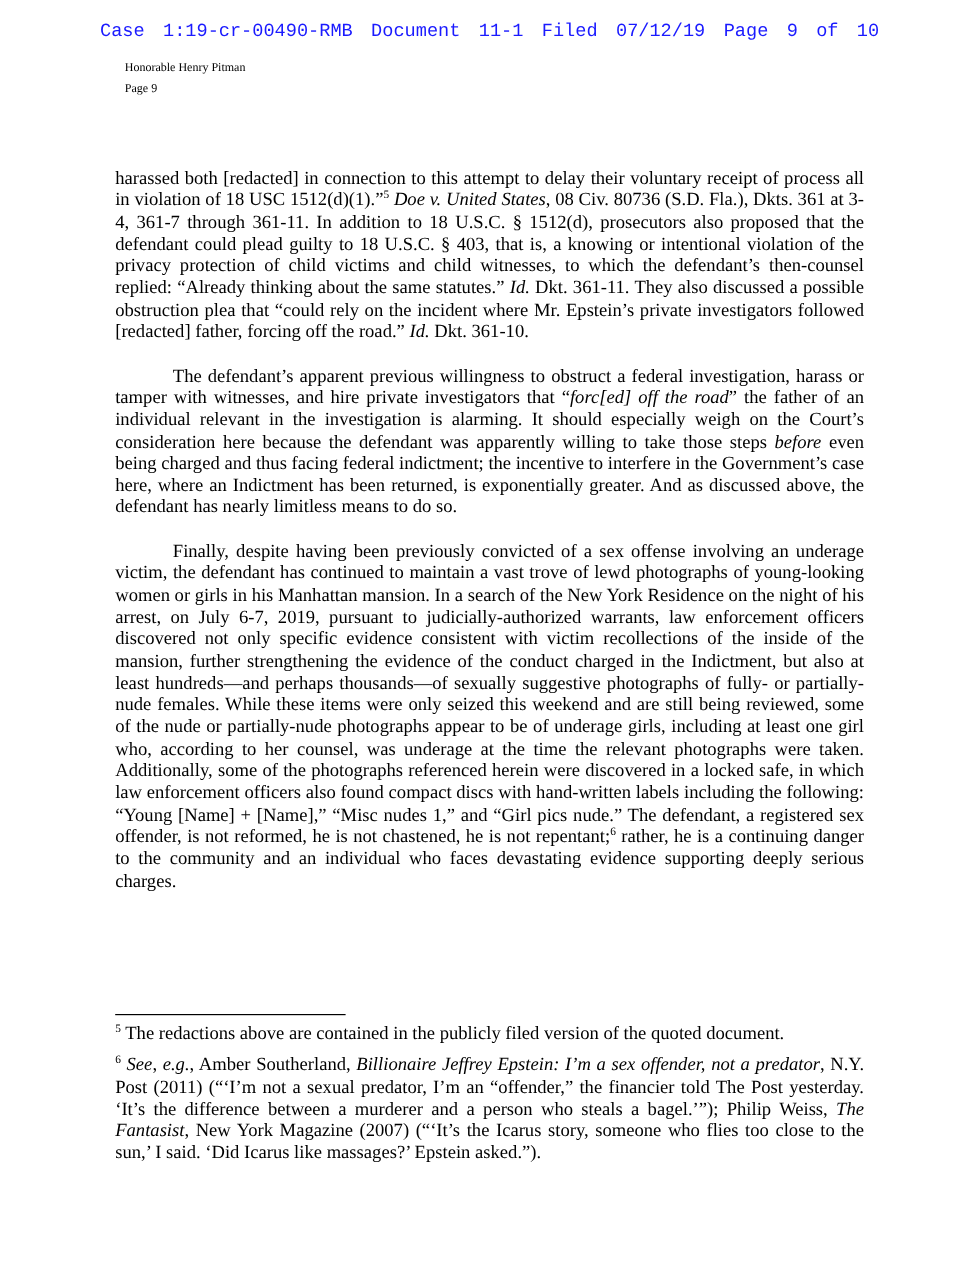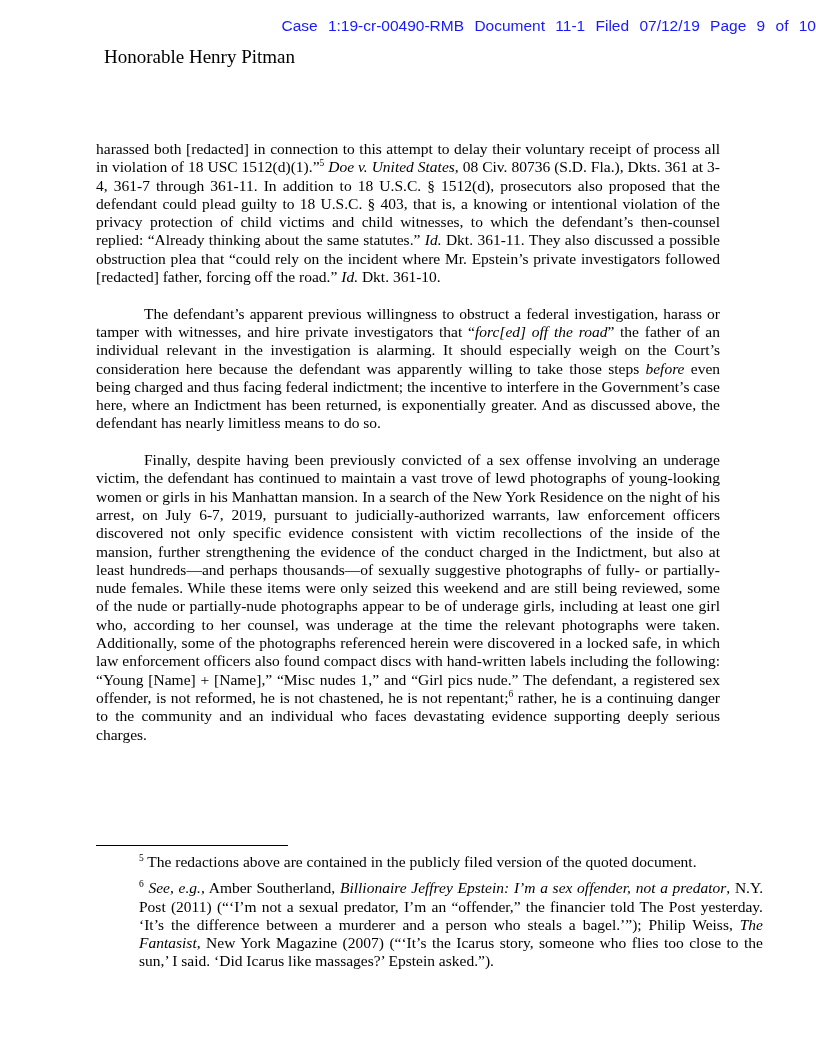--- a/index.html
+++ b/index.html
@@ -1,41 +1,42 @@
 <!DOCTYPE html>
 <html><head>
   <meta charset="utf-8">
   <style>
     html, body { margin: 0; padding: 0; background: #ffffff; }
     body { width: 816px; height: 1056px; position: relative; overflow: hidden;
            font-family: "Liberation Serif", serif; color: #000; }
-    .stamp { position: absolute; top: 17px; left: 0; width: 816px; text-align: right;
-             font-family: Liberation Sans, sans-serif; font-size: 15.5px; color: #1a1aff; letter-spacing: 0; word-spacing: 6px; }
-    .header { position: absolute; top: 48px; left: 104px; font-size: 19px; line-height: 18.4px; }
+    .stamp { position: absolute; top: 17px; left: 0; width: 816px; text-align: center;
+             font-family: Liberation Mono, monospace; font-size: 15.5px; color: #1a1aff; letter-spacing: 0; word-spacing: 6px; }
+    .header { position: absolute; top: 48px; left: 104px; font-size: 10px; line-height: 18.4px; }
     .body-text { position: absolute; top: 140px; left: 96px; width: 624px; font-size: 15.5px; line-height: 18.3px; text-align: justify; }
     .body-text p { margin: 0 0 18.3px 0; }
     .body-text p.indent { text-indent: 48px; }
     sup { font-size: 9.5px; line-height: 0; vertical-align: 6px; }
     .fn-rule { position: absolute; top: 845px; left: 96px; width: 192px; height: 0; border-top: 1px solid #000; }
-    .footnotes { position: absolute; top: 853px; left: 96px; width: 624px; font-size: 15.5px; line-height: 18.3px; text-align: justify; margin-left: 43px; }
+    .footnotes { position: absolute; top: 853px; left: 96px; width: 624px; font-size: 15.5px; line-height: 18.3px; text-align: justify; }
     .footnotes p { margin: 0 0 8px 0; }
     i { }
   </style>
 </head>
 <body>
 
 <div class="stamp">
   <span>Case 1:19-cr-00490-RMB</span>
   <span>Document 11-1</span>
   <span>Filed 07/12/19</span>
   <span>Page 9 of 10</span>
 </div>
 
 <div class="header">
   <div>Honorable Henry Pitman</div>
+  <div>Page 9</div>
 </div>
 
 <div class="body-text">
   <p><span>harassed both [redacted] in connection to this attempt to delay their voluntary receipt of process all in violation of 18 USC 1512(d)(1).”</span><sup>5</sup><span> </span> <i>Doe v. United States</i><span>, 08 Civ. 80736 (S.D. Fla.), Dkts. 361 at 3-4, 361-7 through 361-11.  In addition to 18 U.S.C. § 1512(d), prosecutors also proposed that the defendant could plead guilty to 18 U.S.C. § 403, that is, a knowing or intentional violation of the privacy protection of child victims and child witnesses, to which the defendant’s then-counsel replied: “Already thinking about the same statutes.”  </span><i>Id.</i><span> Dkt. 361-11.  They also discussed a possible obstruction plea that “could rely on the incident where Mr. Epstein’s private investigators followed [redacted] father, forcing off the road.”  </span><i>Id.</i><span> Dkt. 361-10.</span></p>
 
   <p class="indent"><span>The defendant’s apparent previous willingness to obstruct a federal investigation, harass or tamper with witnesses, and hire private investigators that “</span><i>forc[ed] off the road</i><span>” the father of an individual relevant in the investigation is alarming.  It should especially weigh on the Court’s consideration here because the defendant was apparently willing to take those steps </span><i>before</i><span> even being charged and thus facing federal indictment; the incentive to interfere in the Government’s case here, where an Indictment has been returned, is exponentially greater.  And as discussed above, the defendant has nearly limitless means to do so.</span></p>
 
   <p class="indent"><span>Finally, despite having been previously convicted of a sex offense involving an underage victim, the defendant has continued to maintain a vast trove of lewd photographs of young-looking women or girls in his Manhattan mansion.  In a search of the New York Residence on the night of his arrest, on July 6-7, 2019, pursuant to judicially-authorized warrants, law enforcement officers discovered not only specific evidence consistent with victim recollections of the inside of the mansion, further strengthening the evidence of the conduct charged in the Indictment, but also at least hundreds—and perhaps thousands—of sexually suggestive photographs of fully- or partially-nude females.  While these items were only seized this weekend and are still being reviewed, some of the nude or partially-nude photographs appear to be of underage girls, including at least one girl who, according to her counsel, was underage at the time the relevant photographs were taken.  Additionally, some of the photographs referenced herein were discovered in a locked safe, in which law enforcement officers also found compact discs with hand-written labels including the following: “Young [Name] + [Name],” “Misc nudes 1,” and “Girl pics nude.”  The defendant, a registered sex offender, is not reformed, he is not chastened, he is not repentant;</span><sup>6</sup><span> rather, he is a continuing danger to the community and an individual who faces devastating evidence supporting deeply serious charges.</span></p>
 </div>
 

